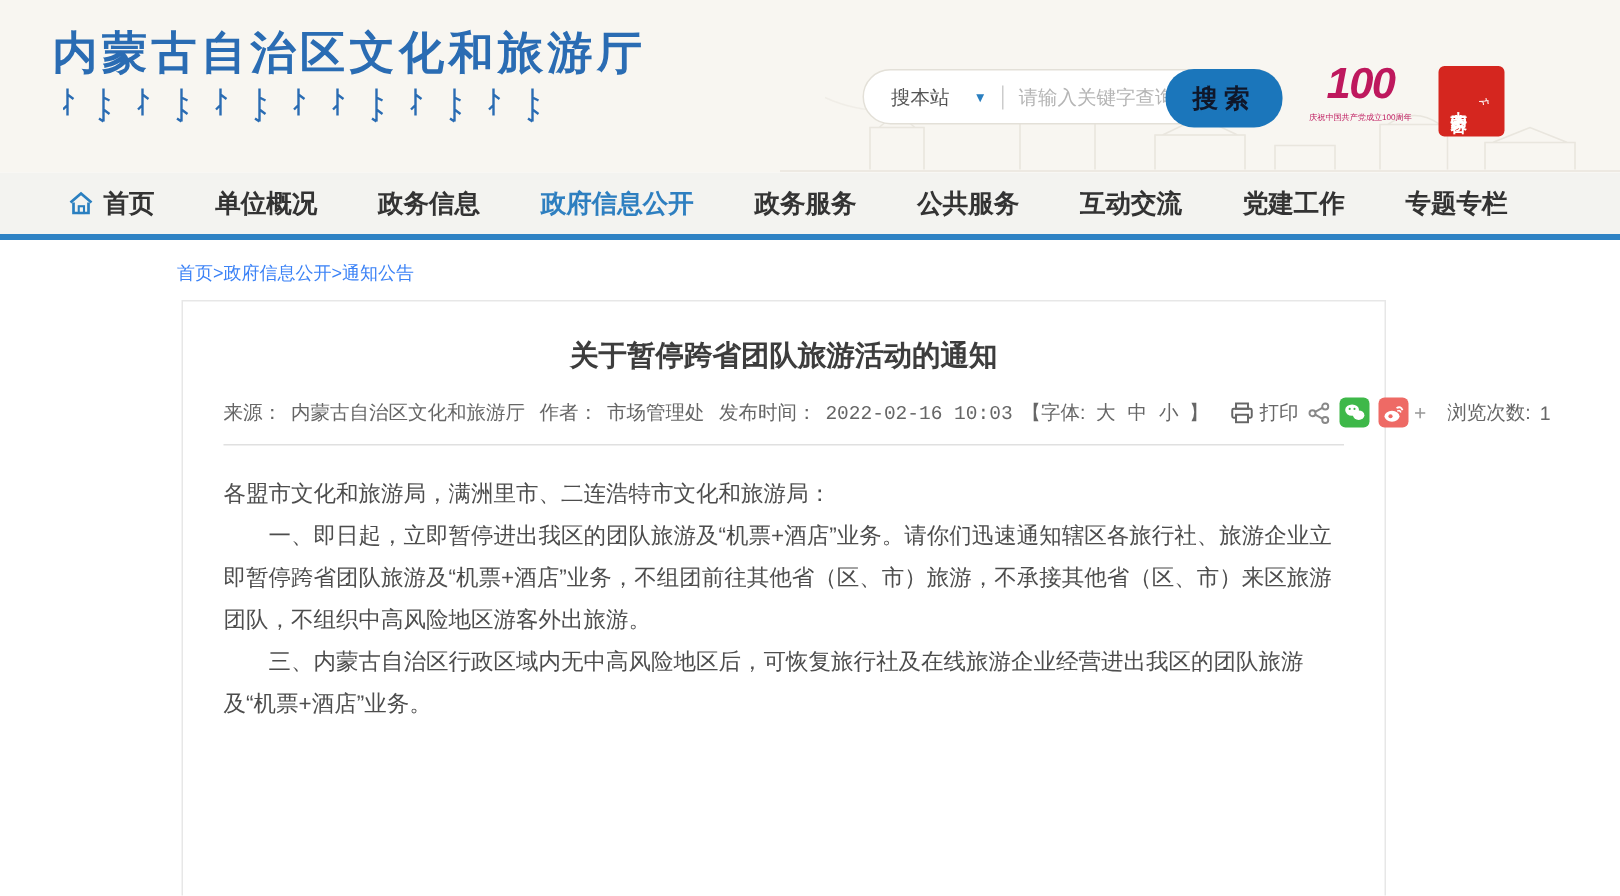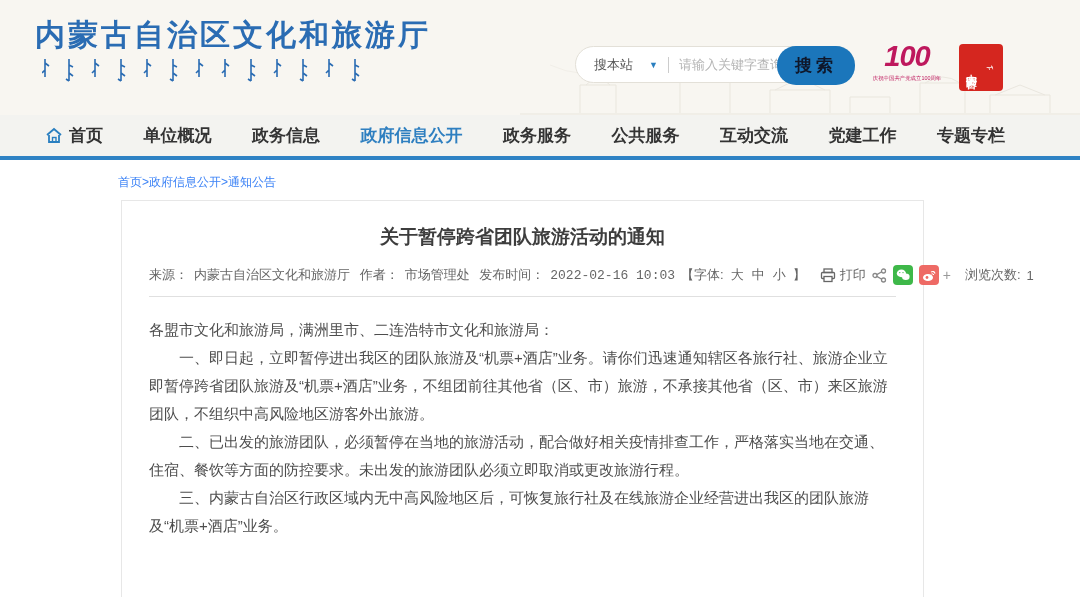--- a/index.html
+++ b/index.html
@@ -206,17 +206,16 @@
       </span>
       <span class="share-plus">+</span>
       <span class="views">浏览次数:</span>
         <span>1</span>
     </div>
   </div>
 
   <div class="article-body">
     <p class="no-indent">各盟市文化和旅游局，满洲里市、二连浩特市文化和旅游局：</p>
     <p>一、即日起，立即暂停进出我区的团队旅游及“机票+酒店”业务。请你们迅速通知辖区各旅行社、旅游企业立即暂停跨省团队旅游及“机票+酒店”业务，不组团前往其他省（区、市）旅游，不承接其他省（区、市）来区旅游团队，不组织中高风险地区游客外出旅游。</p>
-    <p>二、已出发的旅游团队，必须暂停在当地的旅游活动，配合做好相关疫情排查工作，严格落实当地在交通、住宿、餐饮等方面的防控要求。未出发的旅游团队必须立即取消或更改旅游行程。</p>
     <p>三、内蒙古自治区行政区域内无中高风险地区后，可恢复旅行社及在线旅游企业经营进出我区的团队旅游及“机票+酒店”业务。</p>
 
   </div>
 </div>
 
 </body></html>

